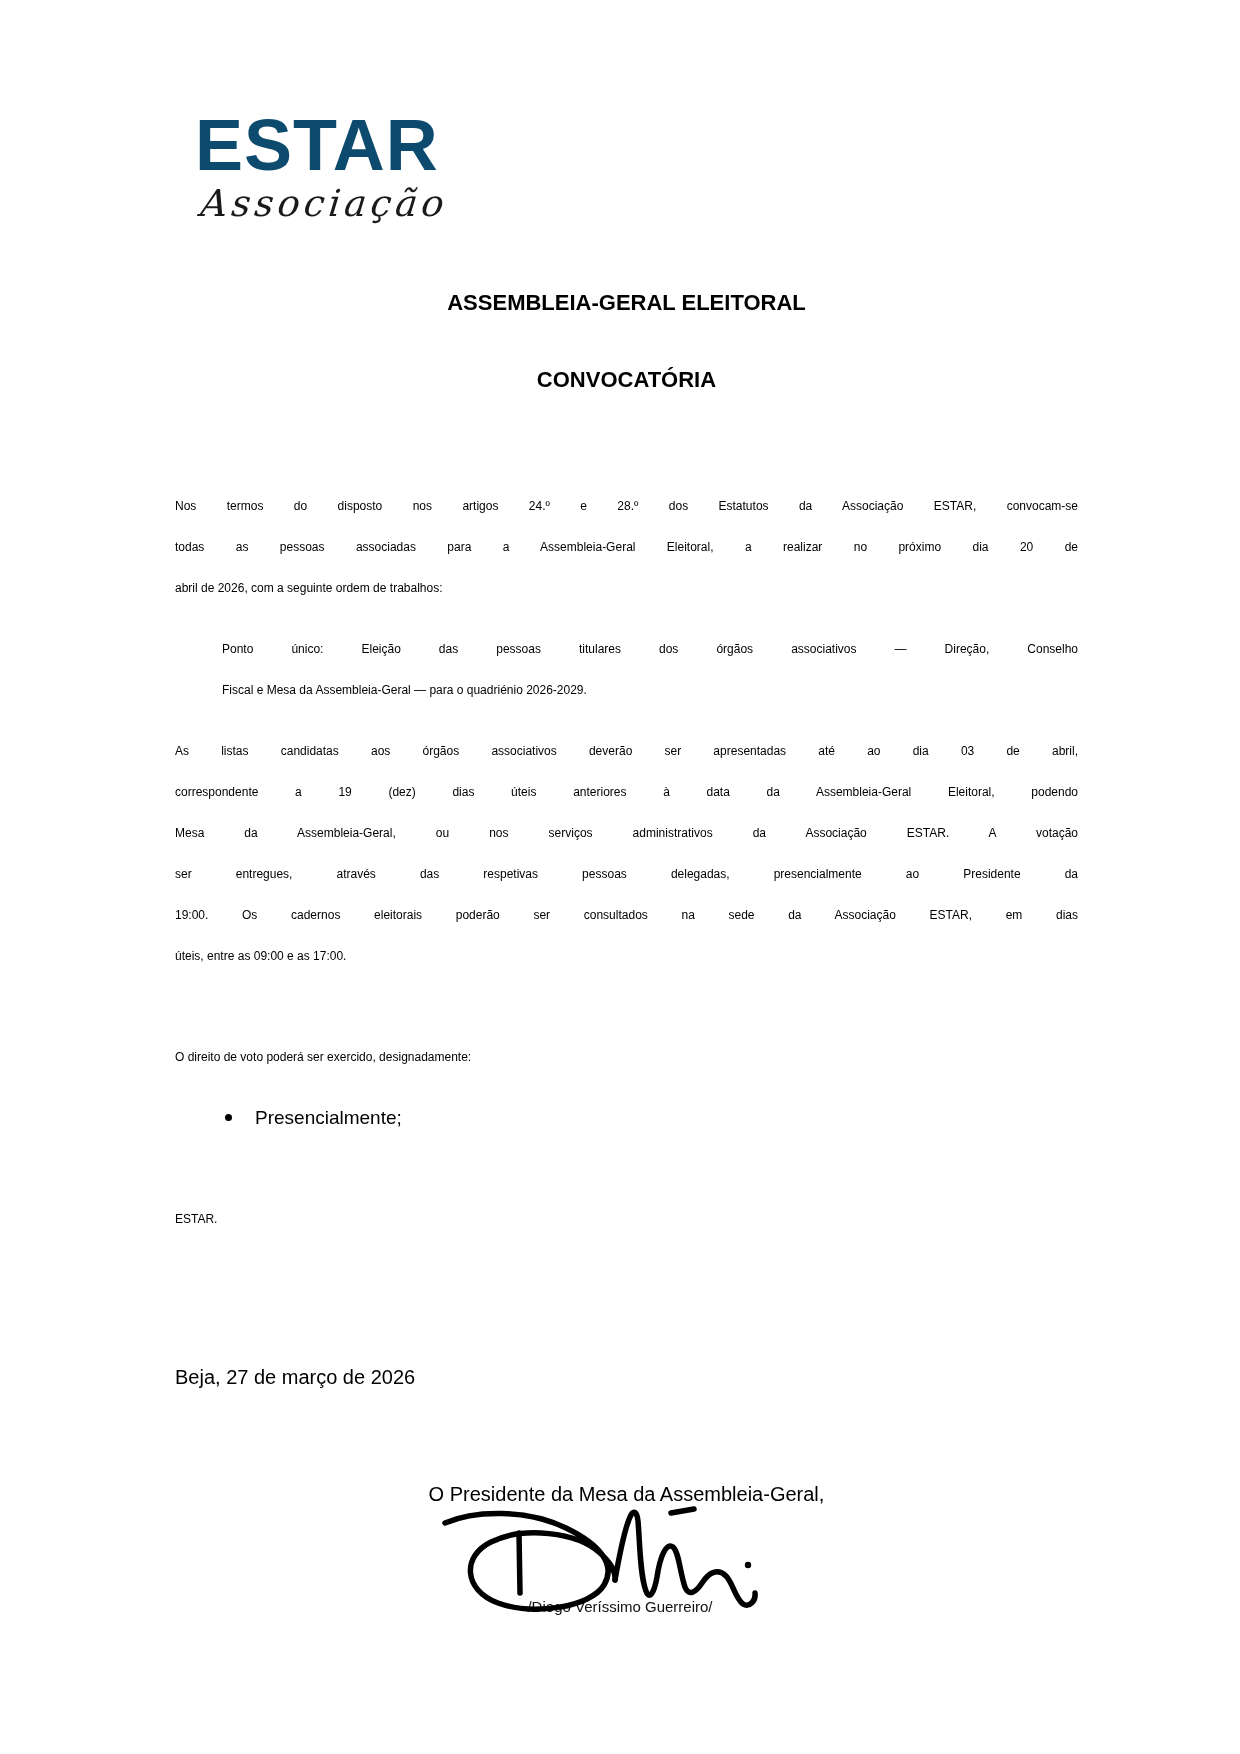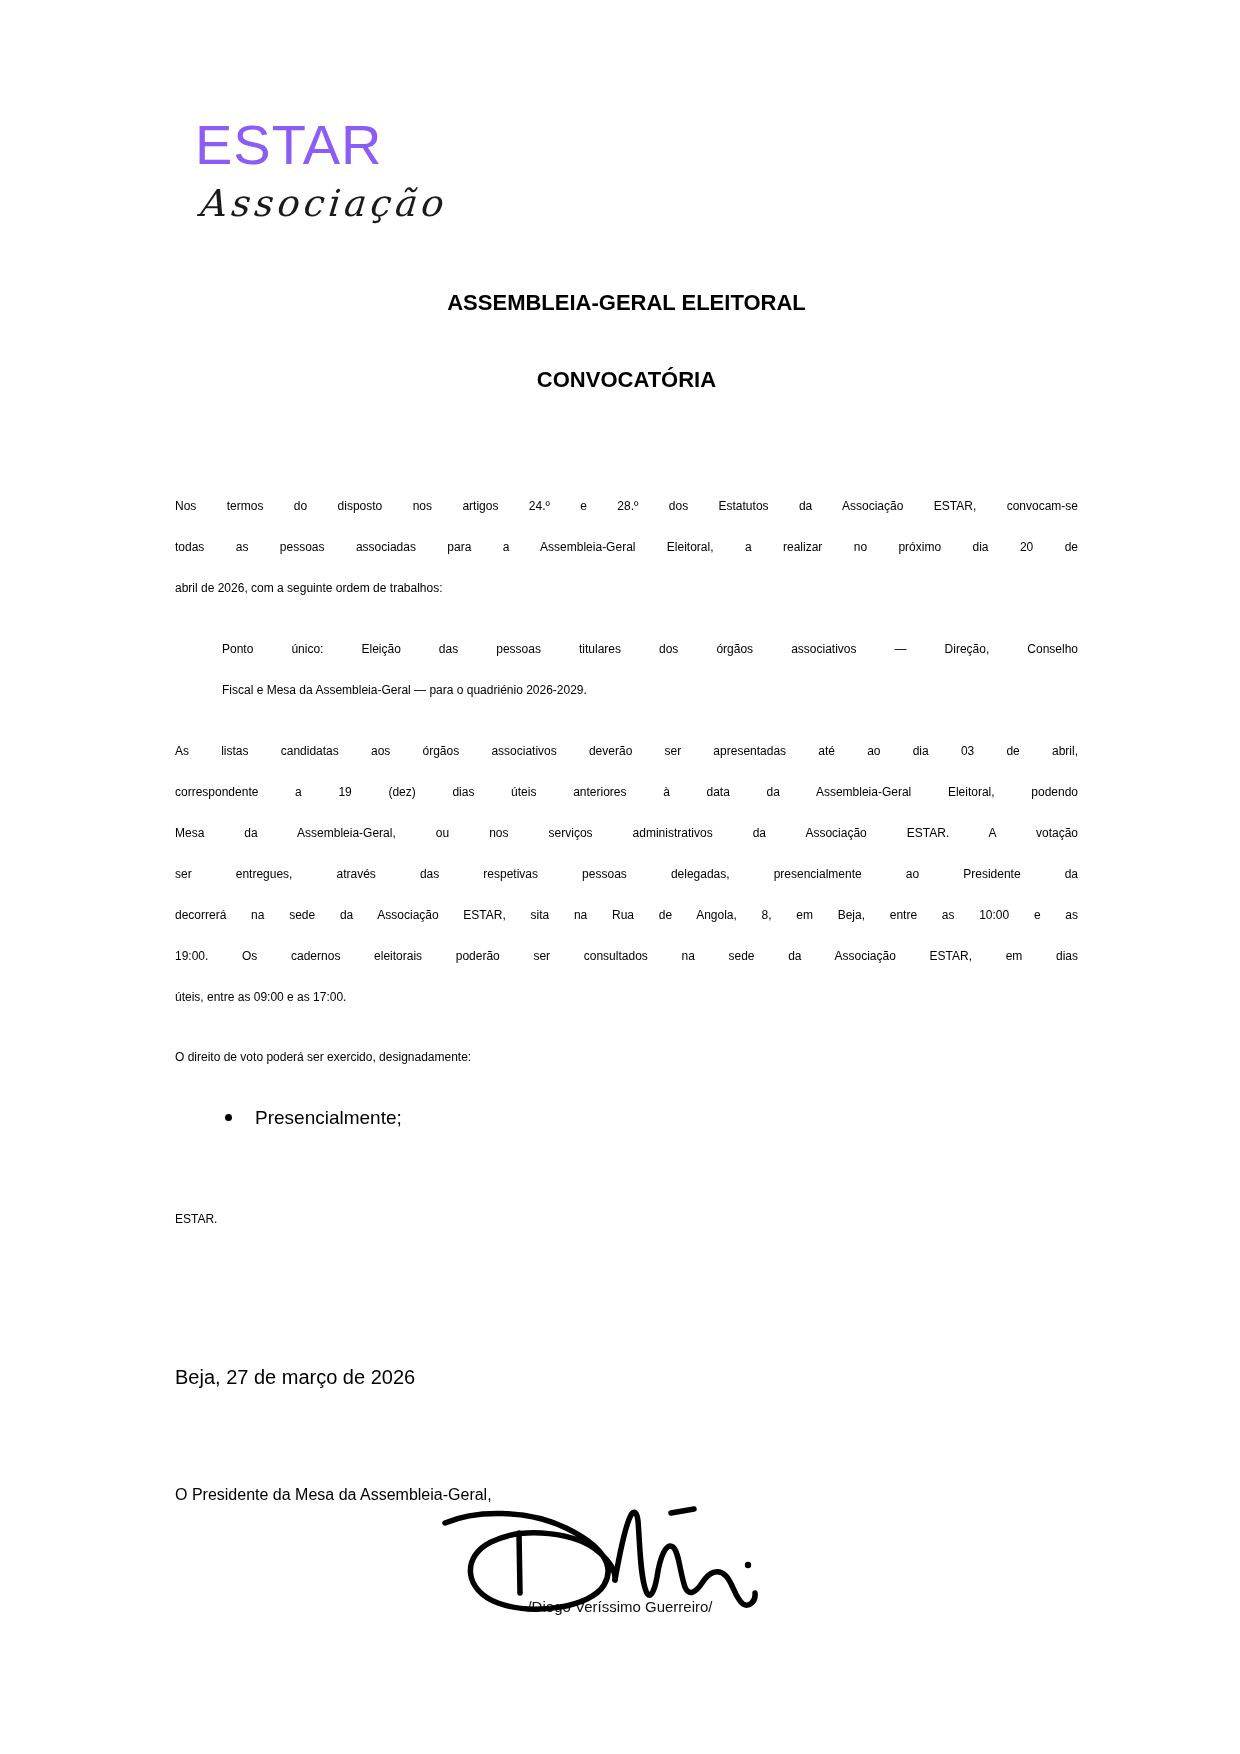--- a/index.html
+++ b/index.html
@@ -8,22 +8,22 @@
     width:1240px; height:1754px;
     margin:0 auto;
     background:#ffffff;
     font-family:"Liberation Sans", sans-serif;
     color:#000;
     overflow:hidden;
   }
   
   .logo { position:absolute; left:195px; top:112px; }
   .logo-wordmark {
-    font-size:56px; font-weight:400; letter-spacing:1px;
-    line-height:66px; color:#8b5cf6;
+    font-size:72px; font-weight:700; letter-spacing:1px;
+    line-height:66px; color:#0c4a6e;
     font-family:"Liberation Sans", sans-serif;
   }
   .logo-tagline {
     font-family:"DejaVu Serif", serif;
     font-style:italic; font-size:37px; letter-spacing:4px;
     line-height:40px; margin-top:6px; margin-left:4px; color:#1a1a1a;
     transform:skewX(-6deg); transform-origin:left bottom;
   }
   
   .doc-title, .doc-subtitle {
@@ -41,21 +41,21 @@
   .bullets { position:absolute; left:224px; top:1097px; width:830px;
              list-style:none; margin:0; padding:0; font-size:19px; line-height:41px; }
   .bullets li { position:relative; padding-left:31px; margin-bottom:1px; }
   .bullets li::before {
     content:''; position:absolute; left:1px; top:17px;
     width:7px; height:7px; border-radius:50%; background:#000;
   }
   
   .dateline { position:absolute; left:175px; top:1357px; font-size:20px; line-height:41px; }
   .sig-title { position:absolute; left:175px; top:1474px; width:903px;
-               text-align:left; font-size:16px; line-height:41px; }
+               text-align:center; font-size:20px; line-height:41px; }
   .signatory { position:absolute; left:175px; top:1597px; width:890px;
                text-align:center; font-size:15px; line-height:20px; color:#111; }
   .signature-svg { position:absolute; left:435px; top:1503px; width:330px; height:115px; }
   .signature-svg path { fill:none; stroke:#000; stroke-width:5.5;
                         stroke-linecap:round; stroke-linejoin:round; }
   .signature-svg circle { fill:#000; }
 </style>
 </head>
 <body>
 
@@ -78,21 +78,20 @@
   <div class="para indent" style="top:629px">
     <div class="line j">Ponto único: Eleição das pessoas titulares dos órgãos associativos — Direção, Conselho</div>
     <div class="line l">Fiscal e Mesa da Assembleia-Geral — para o quadriénio 2026-2029.</div>
   </div>
 
   <div class="para" style="top:731px">
     <div class="line j">As listas candidatas aos órgãos associativos deverão ser apresentadas até ao dia 03 de abril,</div>
     <div class="line j">correspondente a 19 (dez) dias úteis anteriores à data da Assembleia-Geral Eleitoral, podendo</div>
     <div class="line j">Mesa da Assembleia-Geral, ou nos serviços administrativos da Associação ESTAR. A votação</div>
     <div class="line j">ser entregues, através das respetivas pessoas delegadas, presencialmente ao Presidente da</div>
-    <div class="line j">decorrerá na sede da Associação ESTAR, sita na Rua de Angola, 8, em Beja, entre as 10:00 e as</div>
     <div class="line j">19:00. Os cadernos eleitorais poderão ser consultados na sede da Associação ESTAR, em dias</div>
     <div class="line l">úteis, entre as 09:00 e as 17:00.</div>
   </div>
 
   <div class="para" style="top:1037px">
     <div class="line l">O direito de voto poderá ser exercido, designadamente:</div>
   </div>
 
   <ul class="bullets">
     <li>Presencialmente;</li>

